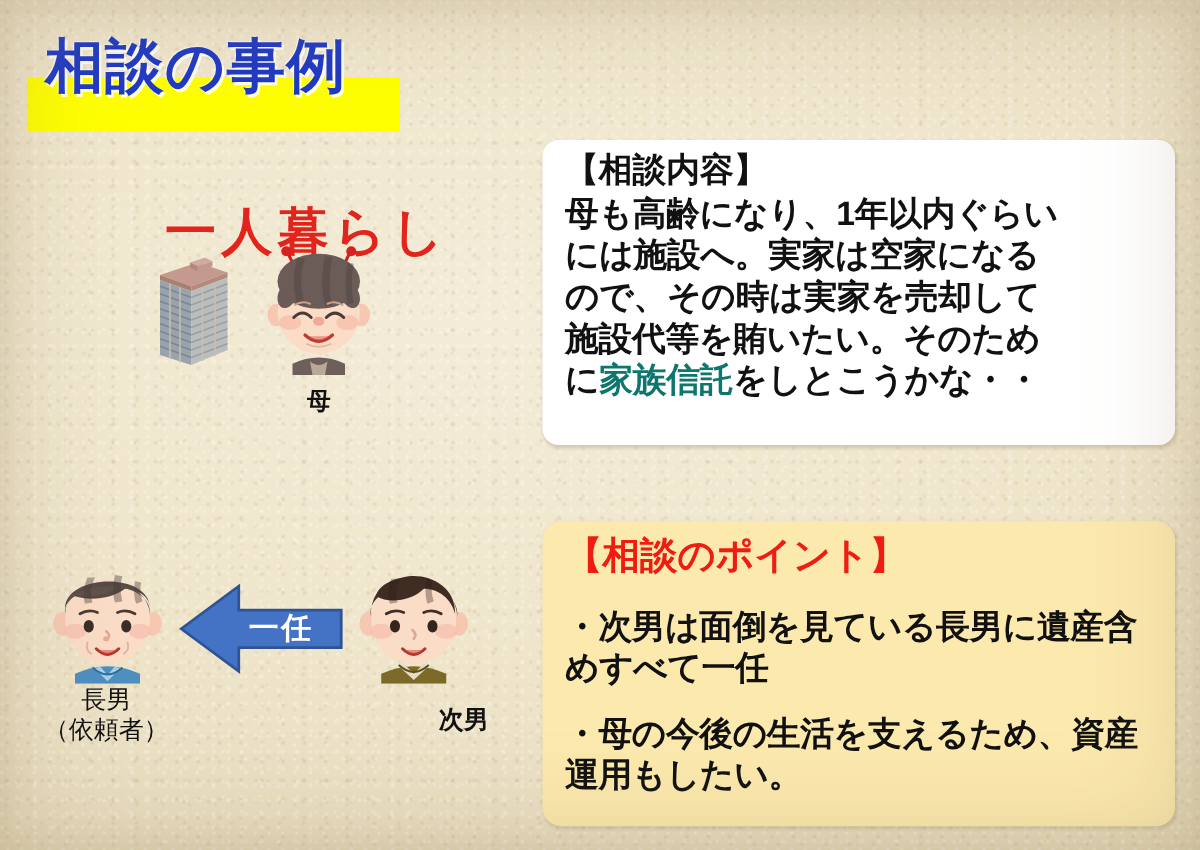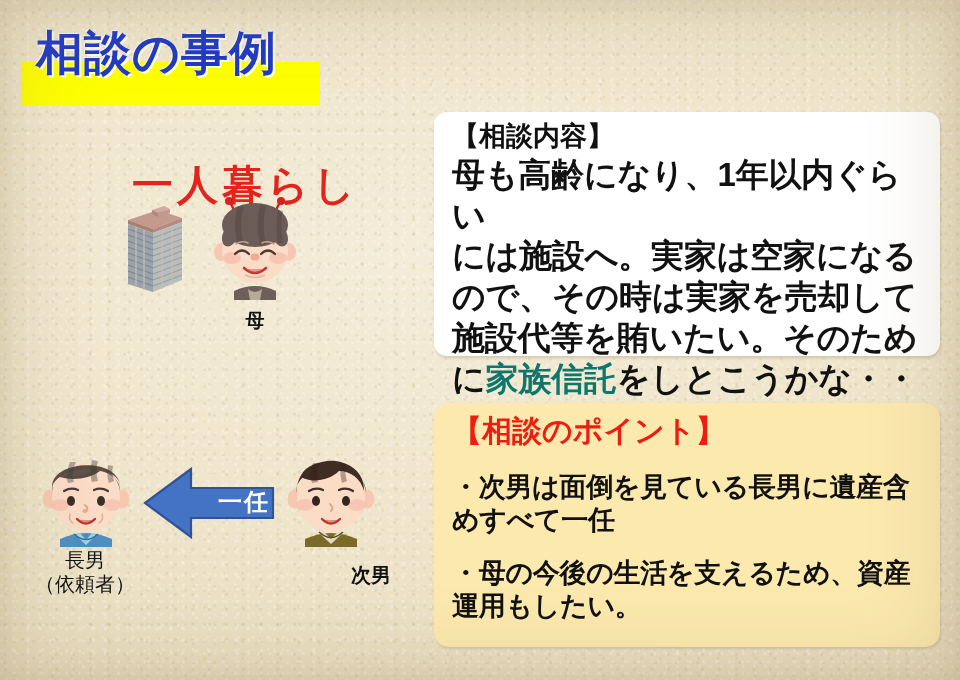--- a/index.html
+++ b/index.html
@@ -59,28 +59,28 @@
     position:absolute;left:434px;top:112px;width:506px;height:244px;
     background:#ffffff;border-radius:13px;
     box-shadow:1px 2px 3px rgba(120,100,70,.25);
     padding:8px 12px 8px 18px;box-sizing:border-box;
   }
   #consult-title{
     font-size:27px;font-weight:bold;color:#111;line-height:1.25;
     margin:0 0 1px 0;
   }
   #consult-body{
-    font-size:33px;font-weight:bold;color:#111;line-height:1.235;
+    font-size:27px;font-weight:bold;color:#111;line-height:1.235;
     letter-spacing:-0.2px;
   }
   .rd{color:#0f766e;}
 
   
   #points-box{
-    position:absolute;left:434px;top:403px;width:506px;height:244px;
+    position:absolute;left:434px;top:417px;width:506px;height:244px;
     background:#fce9ae;border-radius:15px;
     box-shadow:1px 2px 3px rgba(120,100,70,.22);
     padding:10px 12px 0 18px;box-sizing:border-box;
   }
   #points-title{
     font-size:30px;font-weight:bold;color:#ee1c11;line-height:1.2;
     margin:0 0 22px 0;
   }
   .point-item{
     font-size:27px;font-weight:bold;color:#111;line-height:1.22;
@@ -112,21 +112,21 @@
   }
   #son2{position:absolute;left:283px;top:447px;width:96px;height:100px;}
   #son2-label{
     position:absolute;left:271px;top:562px;width:120px;text-align:right;
     font-size:20px;font-weight:bold;color:#111;
   }
 
   
   #arrow{position:absolute;left:143px;top:464px;width:132px;height:78px;}
   #arrow-label{
-    position:absolute;left:180px;top:486px;width:90px;text-align:right;
+    position:absolute;left:180px;top:486px;width:90px;text-align:center;
     font-size:24px;font-weight:bold;color:#ffffff;letter-spacing:2px;
   }
 </style>
 </head>
 <body>
 
 <div id="slide">
 
   <div id="grain"></div>
 

